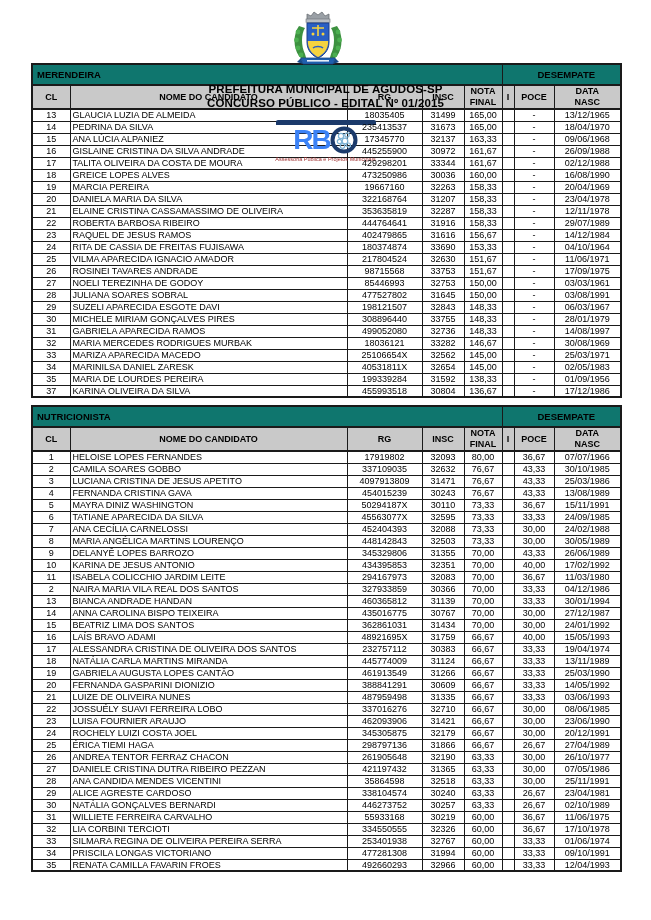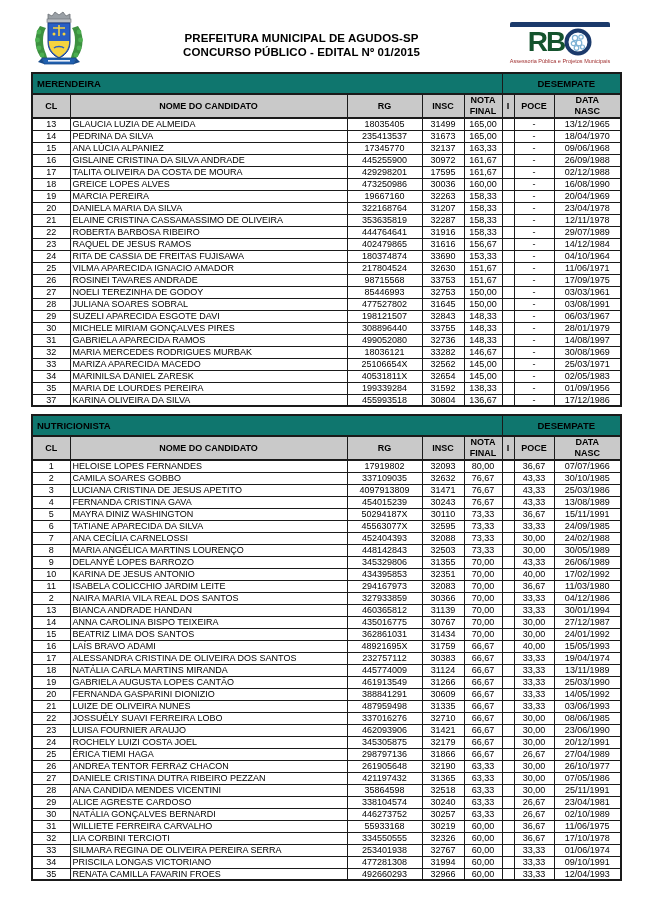--- a/index.html
+++ b/index.html
@@ -9,29 +9,30 @@
     font-family:"Liberation Sans", sans-serif;
     color:#000;
     position:relative;
   }
   .page { width:651px; height:920px; overflow:hidden; }
 
   
   .header {
     display:flex; align-items:center;
     padding:8px 32px 4px 32px;
-    height:72px;
+    height:63px;
+    flex-direction:column;
   }
   .crest-wrap { width:70px; display:flex; justify-content:flex-start; }
   .titles { flex:1; text-align:center; padding-top:14px; }
   .title-line { font-weight:bold; font-size:11.5px; line-height:14px; letter-spacing:0.1px; }
   .rbo { width:118px; display:flex; flex-direction:column; align-items:center; padding-top:10px; }
   .rbo-bar { width:100px; height:5px; background:#1b3a6b; border-radius:2px 2px 0 0; }
   .rbo-main { display:flex; align-items:center; height:30px; }
-  .rbo-rb { font-weight:bold; font-size:28px; line-height:28px; color:#14532d; letter-spacing:-2px; }
+  .rbo-rb { font-weight:bold; font-size:28px; line-height:28px; color:#3b82f6; letter-spacing:-2px; }
   .rbo-tagline { font-size:5.5px; color:#a03030; margin-top:1px; white-space:nowrap; }
 
   
   .tables { padding:0 31px; }
   table.result-table {
     width:589px;
     border-collapse:collapse;
     table-layout:fixed;
     border:2px solid #1a1a1a;
     margin-bottom:7px;
@@ -207,21 +208,21 @@
             <td class="c3">30972</td>
             <td class="c4">161,67</td>
             <td class="c5"></td>
             <td class="c6">-</td>
             <td class="c7">26/09/1988</td>
           </tr>
           <tr>
             <td class="c0">17</td>
             <td class="c1">TALITA OLIVEIRA DA COSTA DE MOURA</td>
             <td class="c2">429298201</td>
-            <td class="c3">17595</td>
+            <td class="c3">33344</td>
             <td class="c4">161,67</td>
             <td class="c5"></td>
             <td class="c6">-</td>
             <td class="c7">02/12/1988</td>
           </tr>
           <tr>
             <td class="c0">18</td>
             <td class="c1">GREICE LOPES ALVES</td>
             <td class="c2">473250986</td>
             <td class="c3">30036</td>

